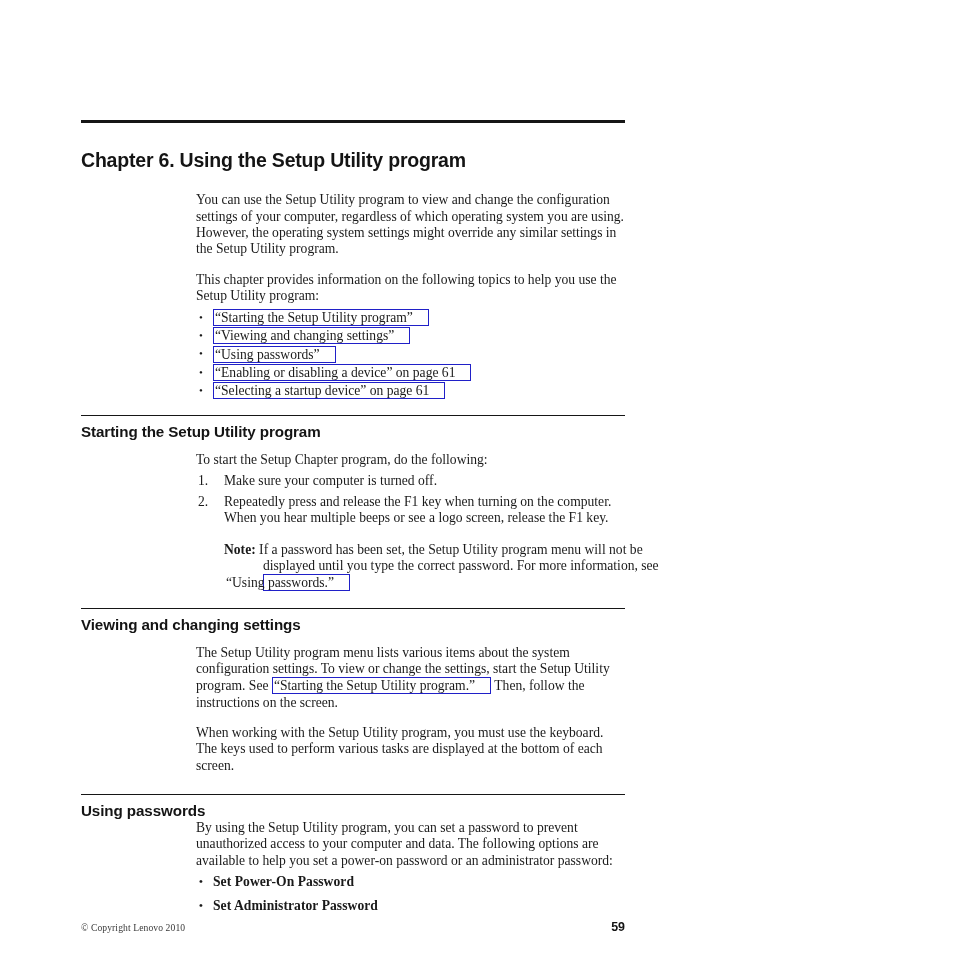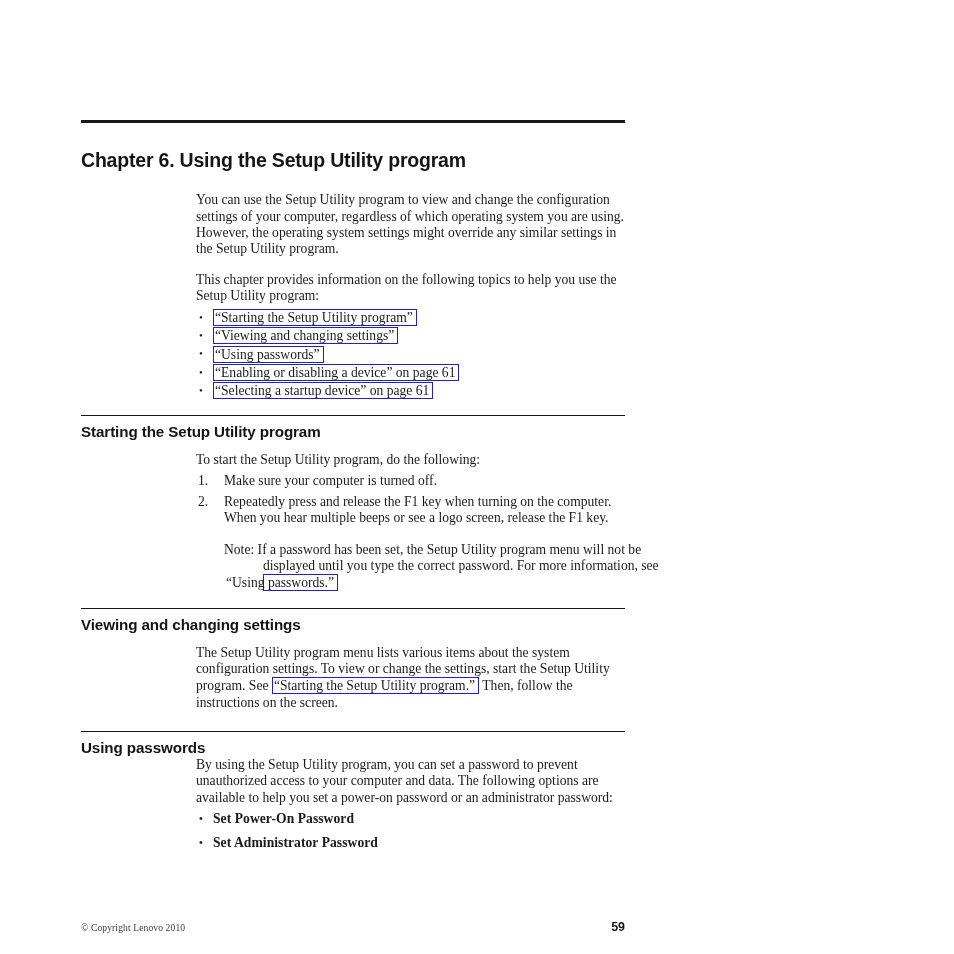--- a/index.html
+++ b/index.html
@@ -109,21 +109,21 @@
   }
   ul.plain-list li {
     font-weight: bold;
     margin-bottom: 7px;
     letter-spacing: 0.05px;
   }
 
   .xref {
     display: inline-block;
     border: 1.3px solid #2020c8;
-    padding: 0 3px 0 1px;
+    padding: 0 15px 0 1px;
     line-height: 15px;
     color: #1a1a1a;
     text-decoration: none;
     vertical-align: baseline;
     white-space: nowrap;
   }
 
   
   ol.steps {
     list-style: none;
@@ -151,21 +151,21 @@
   .note {
     margin-top: 15px;
     margin-left: 28px;
     padding-left: 39px;
     text-indent: -39px;
     font-size: 13.6px;
     line-height: 16.4px;
     width: 396px;
   }
   .note .note-label {
-    font-weight: normal;
+    font-weight: bold;
   }
 
   
   .footer {
     position: absolute;
     left: 81px;
     top: 920px;
     width: 544px;
     display: flex;
     align-items: baseline;
@@ -221,21 +221,21 @@
         </li>
       </ul>
 
     </div>
 
     <div class="sec-block" style="margin-top:15px;">
       <div class="rule-section"></div>
       <h2 class="section-title after-rule">Starting the Setup Utility program</h2>
 
       <div class="body-col" style="margin-top:11px;">
-        <p class="para tight">To start the Setup Utility program, do the following:</p>
+        <p class="para tight">To start the Setup Chapter program, do the following:</p>
 
         <ol class="steps">
           <li>Make sure your computer is turned off.</li>
           <li>Repeatedly press and release the F1 key when turning on the computer. When you hear multiple beeps or see a logo screen, release the F1 key.</li>
         </ol>
 
         <div class="note">
           <span class="note-label">Note:</span>
           <span>If a password has been set, the Setup Utility program menu will not be displayed until you type the correct password. For more information, see</span>
           <a class="xref" href="#">“Using passwords.”</a>
@@ -247,20 +247,21 @@
       <div class="rule-section"></div>
       <h2 class="section-title after-rule">Viewing and changing settings</h2>
 
       <div class="body-col" style="margin-top:11px;">
         <p class="para">
           <span>The Setup Utility program menu lists various items about the system configuration settings. To view or change the settings, start the Setup Utility program. See</span>
           <a class="xref" href="#">“Starting the Setup Utility program.”</a>
           <span>Then, follow the instructions on the screen.</span>
         </p>
 
+        <p class="para last">When working with the Setup Utility program, you must use the keyboard. The keys used to perform various tasks are displayed at the bottom of each screen.</p>
       </div>
     </div>
 
     <div class="sec-block" style="margin-top:20px;">
       <div class="rule-section"></div>
       <h2 class="section-title after-rule">Using passwords</h2>
 
       <div class="body-col" style="">
         <p class="para tight">By using the Setup Utility program, you can set a password to prevent unauthorized access to your computer and data. The following options are available to help you set a power-on password or an administrator password:</p>
 

